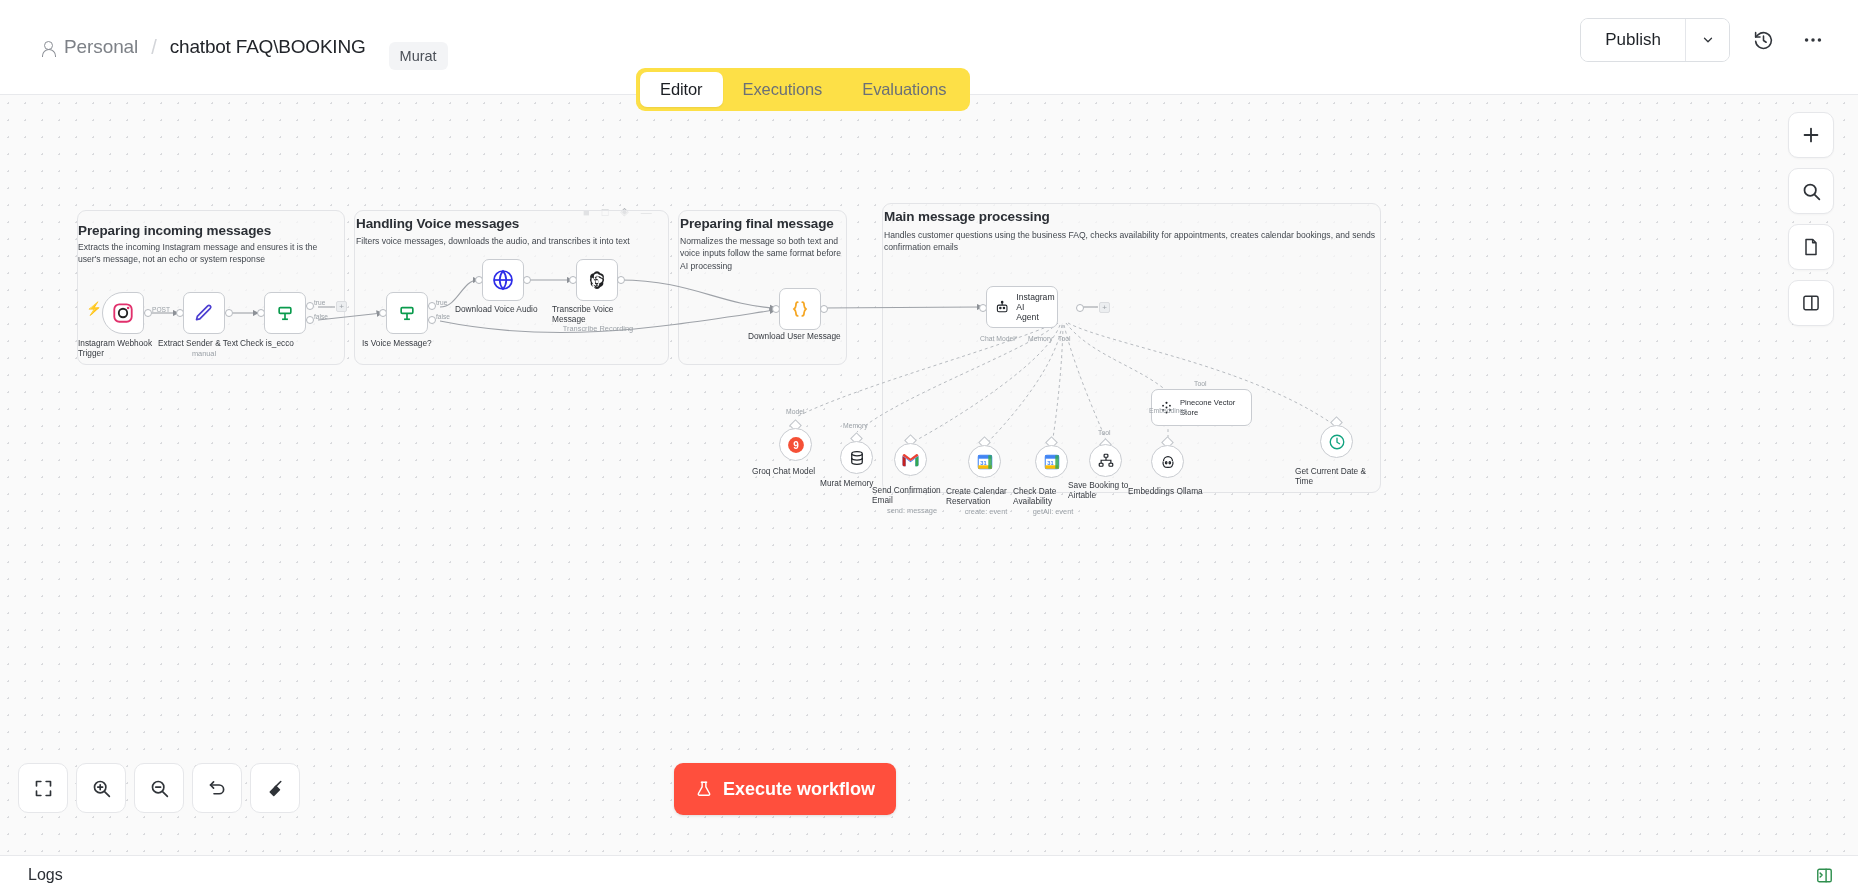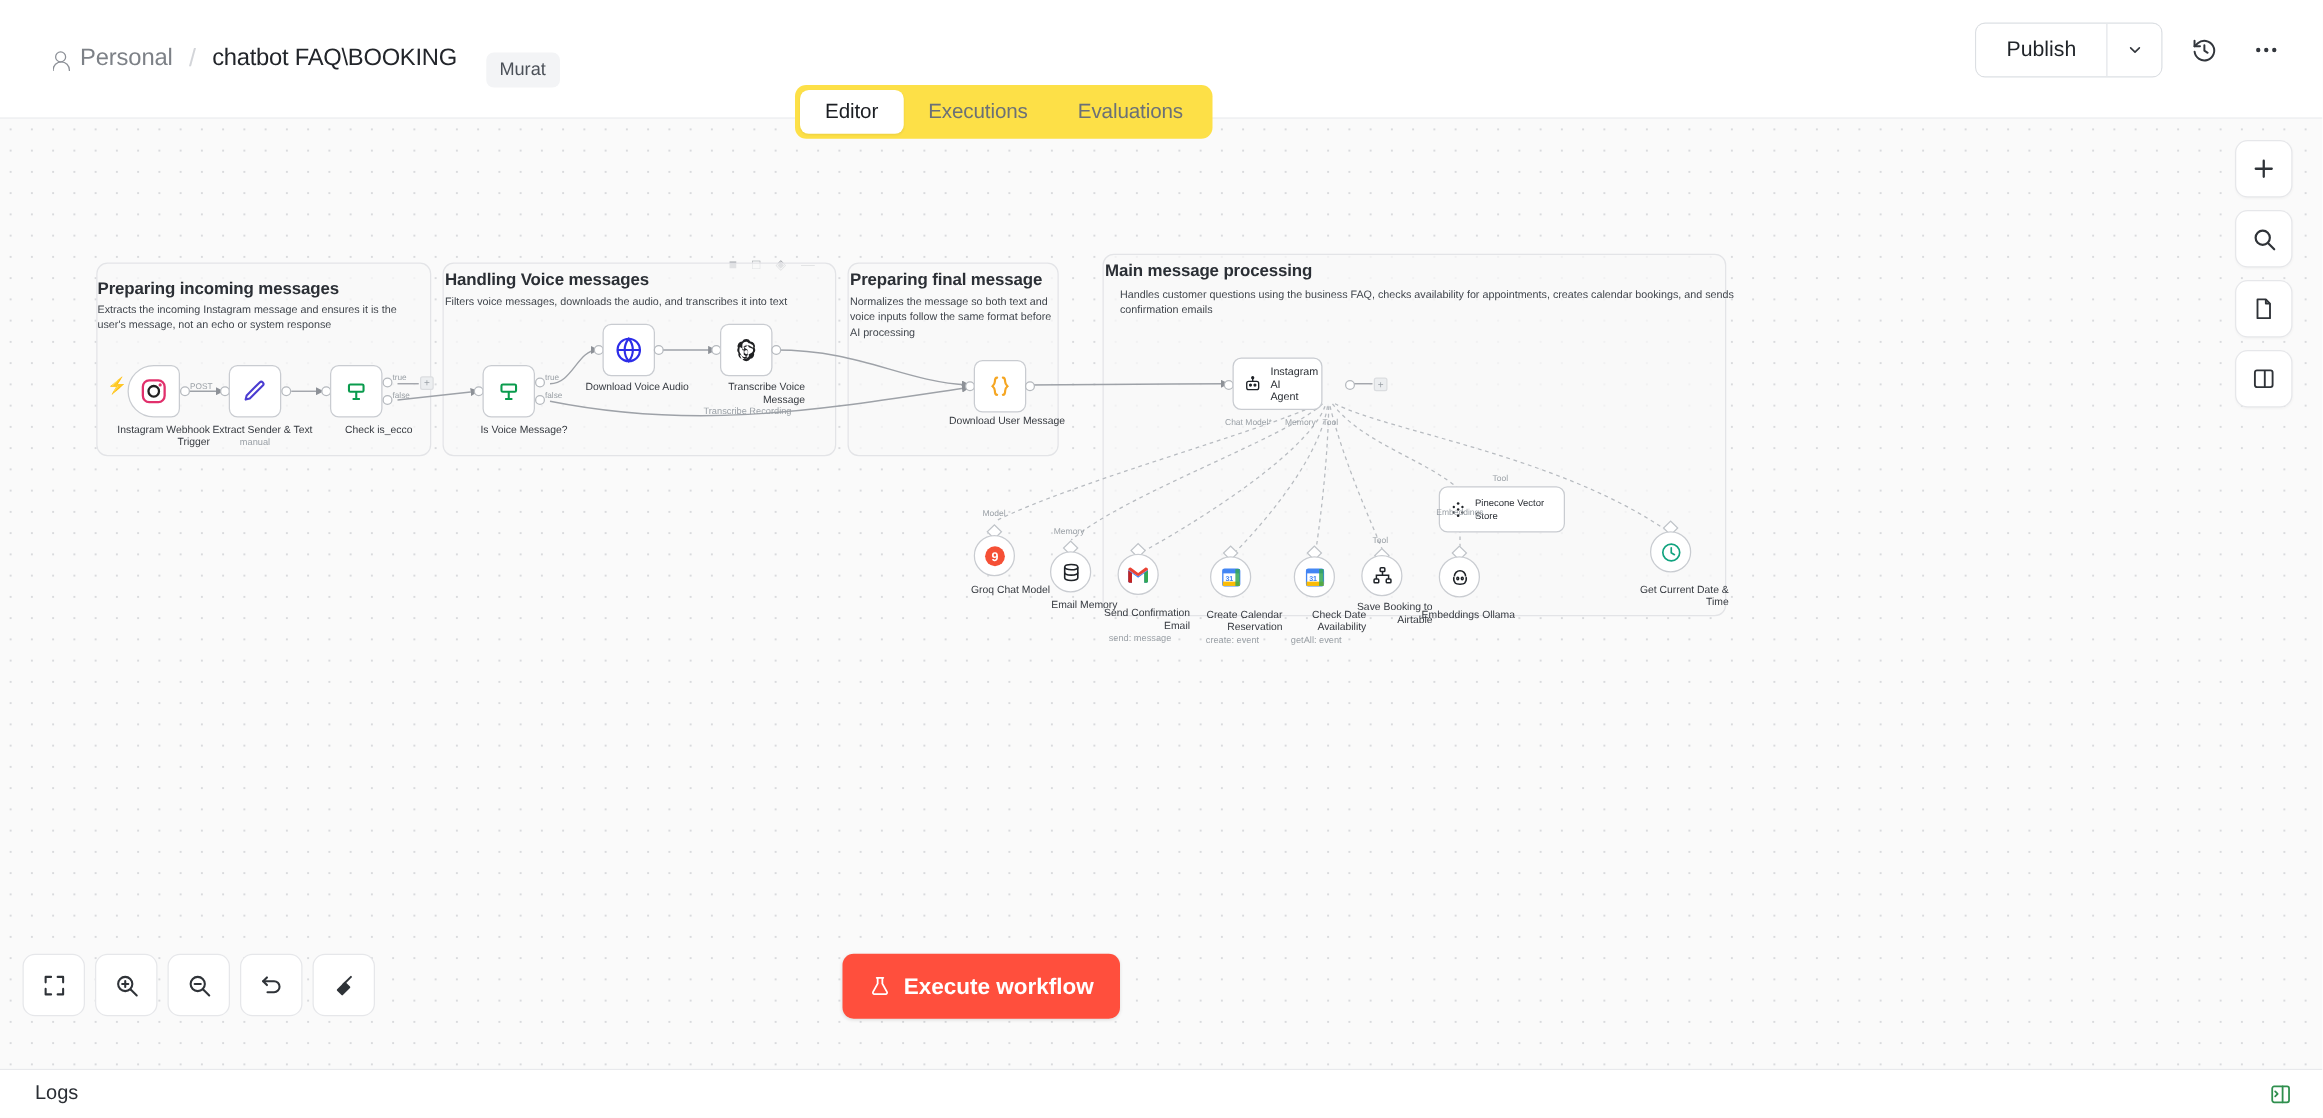--- a/index.html
+++ b/index.html
@@ -113,21 +113,21 @@
 
   
   .node {
     position: absolute; width: 42px; height: 42px; background: #ffffff;
     border: 1px solid #c9ccd1; border-radius: 7px;
     display: flex; align-items: center; justify-content: center;
     cursor: pointer;
   }
   .node.trigger { border-top-left-radius: 21px; border-bottom-left-radius: 21px; }
   .node-label {
-    position: absolute; font-size: 8.3px; color: #363a40; text-align: right;
+    position: absolute; font-size: 8.3px; color: #363a40; text-align: left;
     line-height: 1.25; white-space: pre-line; cursor: default;
   }
   .node-sub {
     position: absolute; font-size: 7.4px; color: #9aa0a6; text-align: center;
     white-space: nowrap;
   }
   .port {
     position: absolute; width: 8px; height: 8px; border-radius: 50%;
     background: #fff; border: 1.2px solid #b5b9be;
   }
@@ -251,21 +251,21 @@
     <div class="group" style="left:354px; top:115px; width:315px; height:155px;"></div>
     <div class="group-title" style="left:356px; top:121px;">Handling Voice messages</div>
     <div class="group-desc" style="left:356px; top:140px; width:300px;">Filters voice messages, downloads the audio, and transcribes it into text</div>
 
     <div class="group" style="left:678px; top:115px; width:169px; height:155px;"></div>
     <div class="group-title" style="left:680px; top:121px;">Preparing final message</div>
     <div class="group-desc" style="left:680px; top:140px; width:166px;">Normalizes the message so both text and voice inputs follow the same format before AI processing</div>
 
     <div class="group" style="left:882px; top:108px; width:499px; height:290px;"></div>
     <div class="group-title" style="left:884px; top:114px;">Main message processing</div>
-    <div class="group-desc" style="left:884px; top:134px; width:496px;margin-left:12px;">Handles customer questions using the business FAQ, checks availability for appointments, creates calendar bookings, and sends confirmation emails</div>
+    <div class="group-desc" style="left:884px; top:134px; width:496px;">Handles customer questions using the business FAQ, checks availability for appointments, creates calendar bookings, and sends confirmation emails</div>
 
     <svg class="wires">
       <defs>
         <marker id="arr" markerWidth="6" markerHeight="6" refX="5" refY="3" orient="auto">
           <path d="M0,0 L6,3 L0,6 Z" fill="#8d9197"></path>
         </marker>
       </defs>
       <g stroke="#9ea2a8" stroke-width="1.1" fill="none">
 
         <path d="M152,218 L178,218" marker-end="url(#arr)"></path>
@@ -417,21 +417,21 @@
 
     <div class="conn-label" style="left:843px; top:327px;">Memory</div>
     <div class="cdiamond" style="left:852px; top:339px;"></div>
     <div class="cnode" style="left:840px; top:346px;">
       <svg width="18" height="18" viewBox="0 0 24 24" fill="none" stroke="#1f2328" stroke-width="1.7">
         <ellipse cx="12" cy="6.3" rx="7" ry="2.8"></ellipse>
           <path d="M5 6.3v11.4c0 1.6 3.1 2.8 7 2.8s7-1.2 7-2.8V6.3"></path>
           <path d="M5 12c0 1.6 3.1 2.8 7 2.8s7-1.2 7-2.8"></path>
       </svg>
     </div>
-    <div class="node-label" style="left:820px; top:383px; width:74px;">Email Memory</div>
+    <div class="node-label" style="left:820px; top:383px; width:74px;">Murat Memory</div>
 
     <div class="cdiamond" style="left:906px; top:341px;"></div>
     <div class="cnode" style="left:894px; top:348px;">
       <svg width="19" height="15" viewBox="0 0 24 18">
         <path d="M2 16V4.3L12 11l10-6.7V16a1.4 1.4 0 0 1-1.4 1.4h-2.4V7.8L12 12.5L5.8 7.8v9.6H3.4A1.4 1.4 0 0 1 2 16Z" fill="#4285f4"></path>
         <path d="M2 4.3A2.2 2.2 0 0 1 4.2 2.1h.3L12 7.6l7.5-5.5h.3A2.2 2.2 0 0 1 22 4.3L12 11Z" fill="#ea4335"></path>
         <path d="M18.2 17.4V7.8L22 5v11a1.4 1.4 0 0 1-1.4 1.4Z" fill="#34a853"></path>
         <path d="M2 16V5l3.8 2.8v9.6H3.4A1.4 1.4 0 0 1 2 16Z" fill="#c5221f"></path>
       </svg>
     </div>

